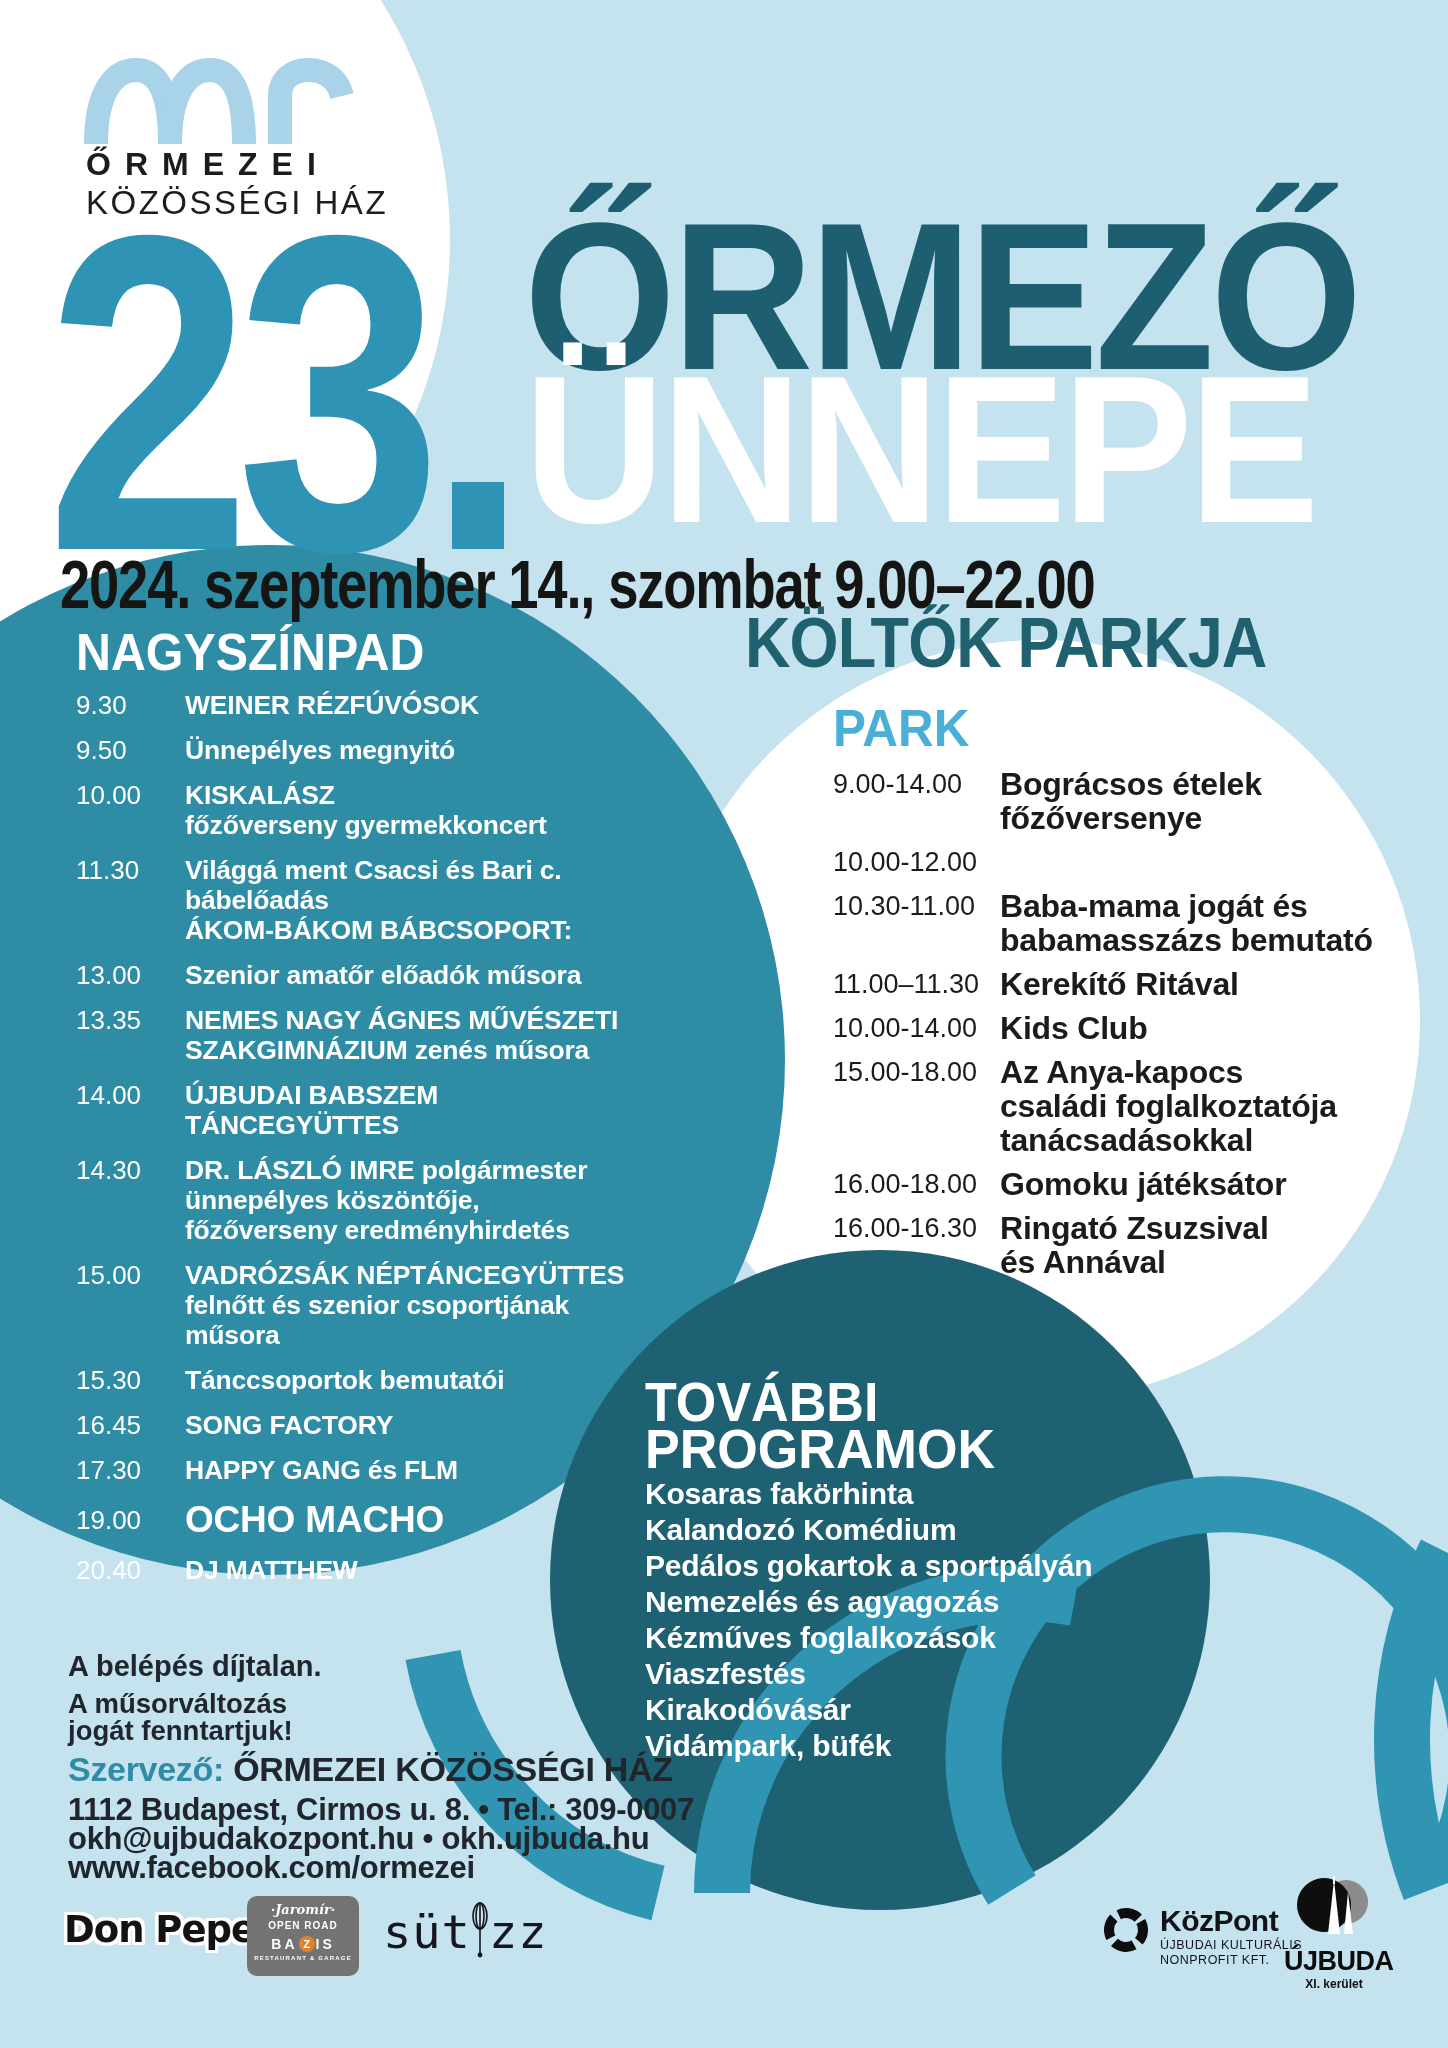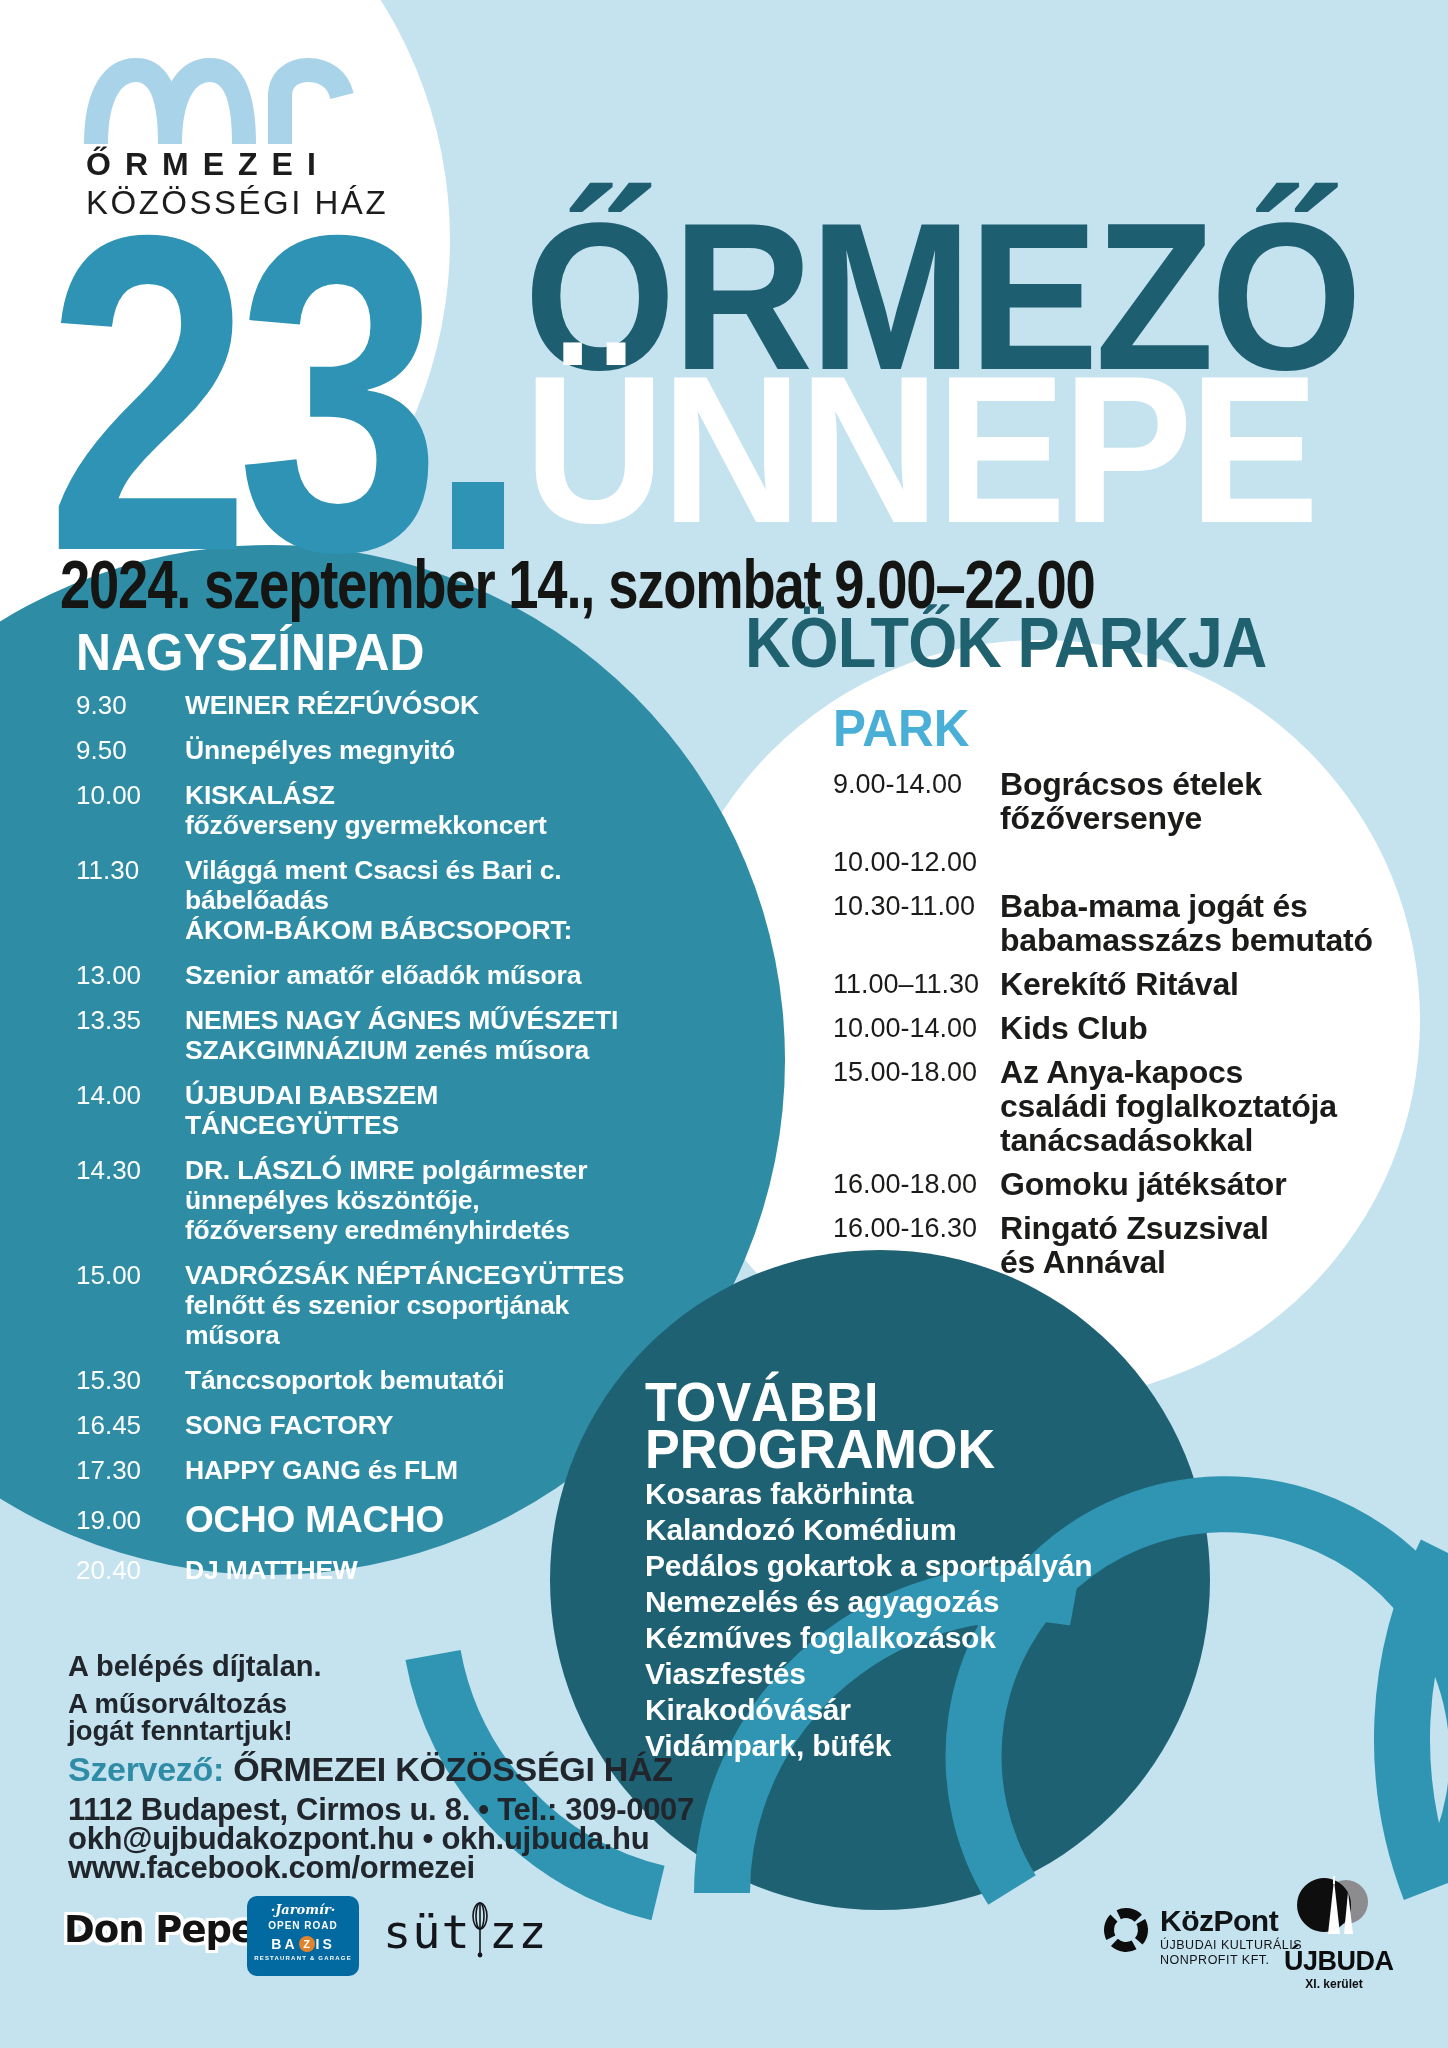--- a/index.html
+++ b/index.html
@@ -66,21 +66,21 @@
   .organizer{left:68px; top:1750px; color:#20262c;}
   .org-line1{font-size:34px; font-weight:800; margin-bottom:6px; letter-spacing:-0.3px;}
   .org-label{color:#2e8ca6;}
   .org-line{font-size:31px; font-weight:800; line-height:29px; letter-spacing:-0.3px;}
 
   
   .donpepe{left:64px; top:1908px; font-family:"DejaVu Sans", sans-serif; font-size:37px; font-weight:900;
         color:#131313; letter-spacing:-1px;
         text-shadow:-3px -3px 0 #fff,3px -3px 0 #fff,-3px 3px 0 #fff,3px 3px 0 #fff,0 3px 0 #fff,0 -3px 0 #fff,3px 0 0 #fff,-3px 0 0 #fff;}
   .donpepe sup{font-size:14px;}
-  .jaromir{left:247px; top:1896px; width:112px; height:80px; background:#0369a1; border-radius:10px;
+  .jaromir{left:247px; top:1896px; width:112px; height:80px; background:#737373; border-radius:10px;
         color:#fff; text-align:center; padding-top:6px; box-sizing:border-box;}
   .jar1{font-family:"DejaVu Serif", serif; font-weight:700; font-style:italic; font-size:13px; line-height:15px;}
   .jar2{font-size:10px; font-weight:800; letter-spacing:1px; line-height:18px;}
   .jar3{font-size:14px; font-weight:800; letter-spacing:3px; line-height:18px; display:flex; align-items:center; justify-content:center; gap:1px;}
   .jarZ{display:inline-flex; width:16px; height:16px; border-radius:50%; background:#e0832c; color:#fff;
         font-size:11px; font-weight:800; align-items:center; justify-content:center; letter-spacing:0;}
   .jar4{font-size:6px; font-weight:700; letter-spacing:1.2px; line-height:10px;}
   .sutizz{left:383px; top:1902px; display:flex; align-items:flex-end; color:#14161b;
         font-family:"DejaVu Sans Mono", monospace; font-size:47px; font-weight:400; letter-spacing:1px; line-height:52px;}
   .kozpont{left:1102px; top:1906px; display:flex; gap:10px; align-items:flex-start;}

